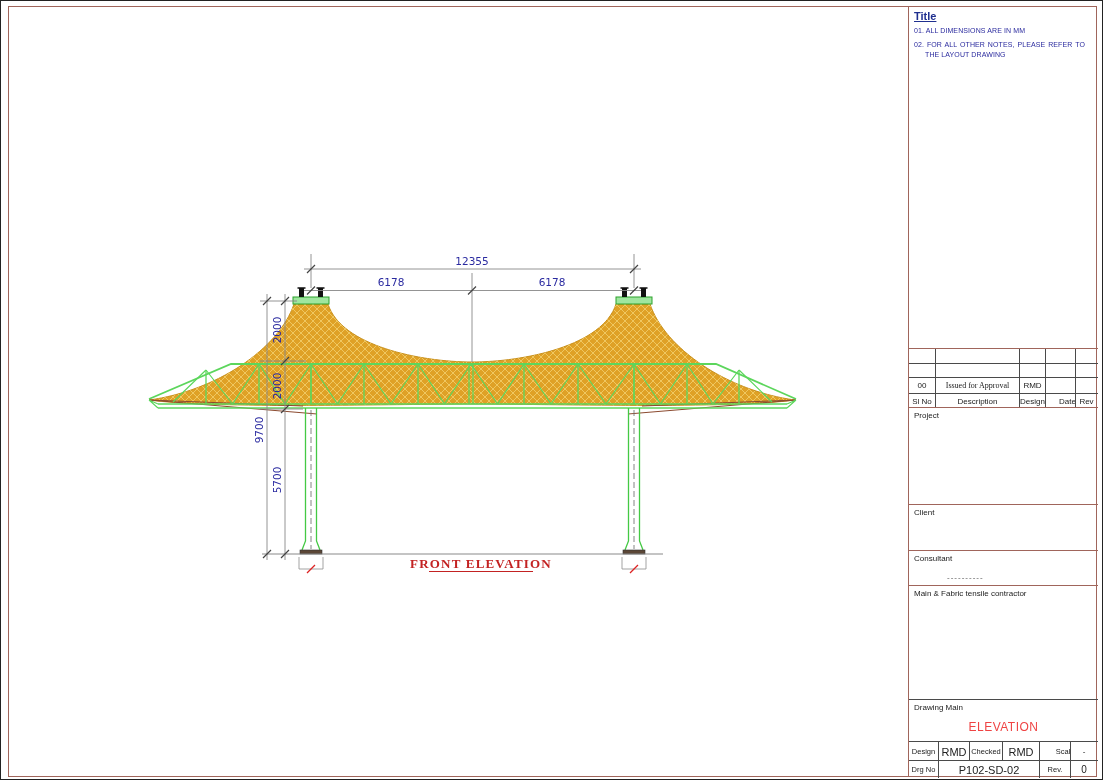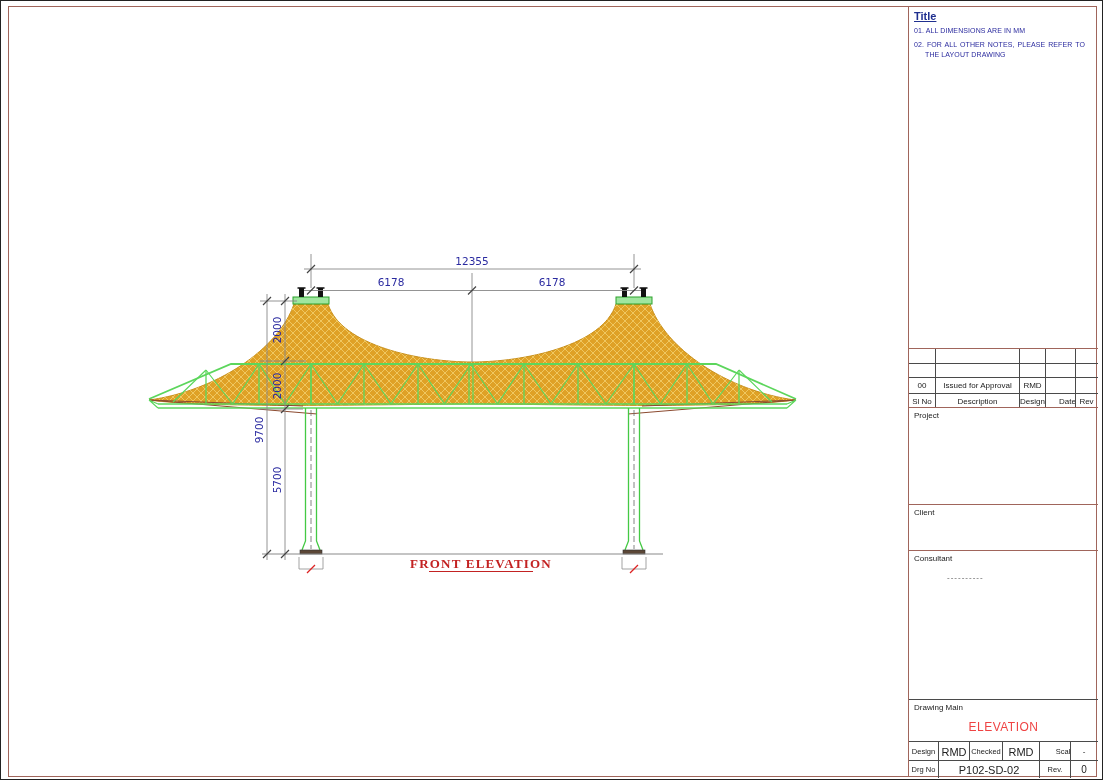--- a/index.html
+++ b/index.html
@@ -161,21 +161,21 @@
       </div>
       <div class="rrow" style="top:14px;height:14px;">
         <div class="rcell first" style="left:0;width:26px;"></div>
         <div class="rcell" style="left:26px;width:84px;"></div>
         <div class="rcell" style="left:110px;width:26px;"></div>
         <div class="rcell" style="left:136px;width:30px;"></div>
         <div class="rcell" style="left:166px;width:22px;"></div>
       </div>
       <div class="rrow" style="top:28px;height:16px;">
         <div class="rcell first" style="left:0;width:26px;">00</div>
-        <div class="rcell" style="left:26px;width:84px;">Issued for Approval</div>
+        <div class="rcell" style="left:26px;width:84px;font-family:Liberation Serif, serif;">Issued for Approval</div>
         <div class="rcell" style="left:110px;width:26px;">RMD</div>
         <div class="rcell" style="left:136px;width:30px;"></div>
         <div class="rcell" style="left:166px;width:22px;"></div>
       </div>
       <div class="rrow" style="top:44px;height:15px;">
         <div class="rcell first" style="left:0;width:26px;">Sl No</div>
         <div class="rcell" style="left:26px;width:84px;">Description</div>
         <div class="rcell" style="left:110px;width:26px;">Design</div>
         <div class="rcell" style="left:136px;width:30px;padding-left:14px;">Date</div>
         <div class="rcell" style="left:166px;width:22px;">Rev</div>
@@ -188,20 +188,23 @@
 
     <div class="psec" style="top:544px;height:35px;">
       <div class="plabel">Consultant</div>
       <div class="dashes">----------</div>
     </div>
 
     <div class="psec" style="top:498px;height:46px;">
       <div class="plabel">Client</div>
     </div>
 
+    <div class="psec" style="top:579px;height:114px;">
+      <div class="plabel">Main &amp; Fabric tensile contractor</div>
+    </div>
 
     <div class="psec" style="top:693px;height:42px;border-top-color:#4a4a4a;">
       <div class="plabel">Drawing Main</div>
       <div class="dtitle">ELEVATION</div>
     </div>
 
     <div class="psec" style="top:735px;height:19px;border-top-color:#4a4a4a;">
       <div class="rcell first smalllab" style="left:0;width:29px;height:19px;">Design</div>
       <div class="rcell bigval" style="left:29px;width:31px;height:19px;">RMD</div>
       <div class="rcell smalllab" style="left:60px;width:33px;height:19px;">Checked</div>

